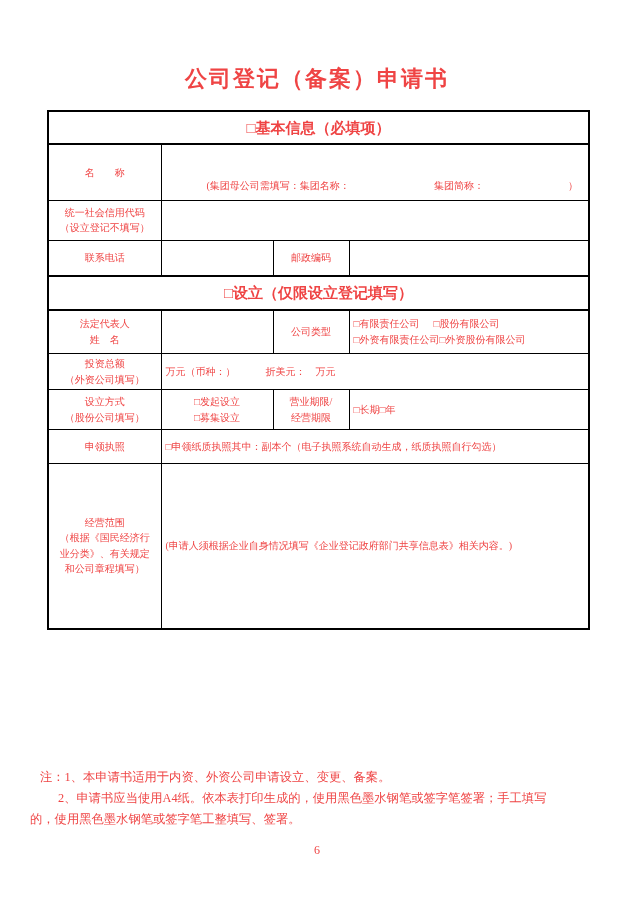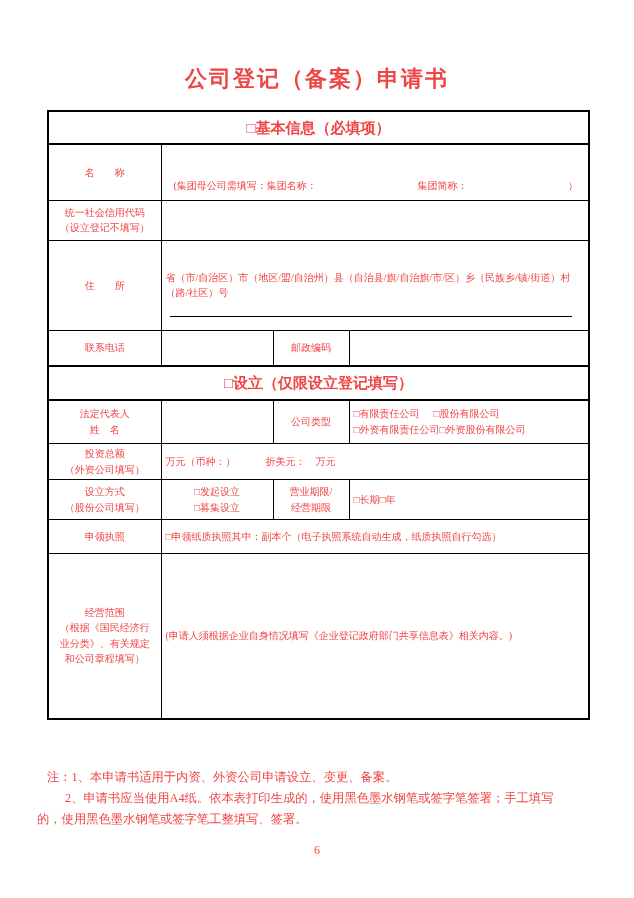--- a/index.html
+++ b/index.html
@@ -42,40 +42,40 @@
   .r-phone td   { height: 36px; }
   .r-legal td   { height: 44px; }
   .r-capital td { height: 40px; }
   .r-invest td  { height: 36px; }
   .r-setup td   { height: 40px; }
   .r-license td { height: 34px; }
   .r-scope td   { height: 165px; }
 
   .name-cell { vertical-align: bottom; padding: 0; }
   .fill-area { height: 30px; }
-  .name-hint { display: flex; justify-content: space-between; padding: 0 6px 3px 8px; }
+  .name-hint { display: flex; justify-content: space-between; padding: 0 6px 3px 8px; margin-left: 33px; }
 
   .addr-cell { position: relative; vertical-align: top; padding: 7px 14px 0 10px; line-height: 2.15; }
   .addr-line { position: absolute; left: 8px; right: 16px; bottom: 13px; border-bottom: 1px solid #000; }
 
   .bottom-text { vertical-align: bottom; padding: 0 4px 5px 16px; }
   .gap-lg { margin-right: 52px; }
   .gap-md { margin-right: 30px; }
   .gap-sm { margin-right: 14px; }
 
   .cb-cell { padding-left: 7px; margin-left: 13px; }
   .opt-center { text-align: center; }
   .term-cell { padding-left: 12px; }
   .license-cell { padding-left: 8px; margin-top: 12px; }
 
   .scope-lbl { line-height: 1.75; }
   .scope-cell { vertical-align: bottom; padding: 0 4px 7px 8px; }
 
   .notes {
-    position: absolute; top: 767px; left: 37px; width: 541px;
+    position: absolute; top: 767px; left: 30px; width: 541px;
     font-size: 12.3px; line-height: 1.7;
   }
   .notes p { margin: 0; }
   .note1 { text-indent: 10px; }
   .note2 { text-indent: 28px; }
   .pagenum {
     position: absolute; top: 843px; left: 0; width: 100%;
     text-align: center; font-size: 12px;
   }
 </style>
@@ -112,27 +112,20 @@
     </tr>
 
     <tr class="r-code">
       <td class="lbl">
         <div>统一社会信用代码</div>
         <div>（设立登记不填写）</div>
       </td>
       <td colspan="3"></td>
     </tr>
 
-    <tr class="r-addr">
-      <td class="lbl">住　　所</td>
-      <td colspan="3" class="addr-cell">
-        <div>省（市/自治区）市（地区/盟/自治州）县（自治县/旗/自治旗/市/区）乡（民族乡/镇/街道）村（路/社区）号</div>
-        <div class="addr-line"></div>
-      </td>
-    </tr>
 
     <tr class="r-phone">
       <td class="lbl">联系电话</td>
       <td></td>
       <td class="lbl">邮政编码</td>
       <td></td>
     </tr>
 
     <tr class="section">
       <td colspan="4"><span>□</span><span>设立（仅限设立登记填写）</span></td>

